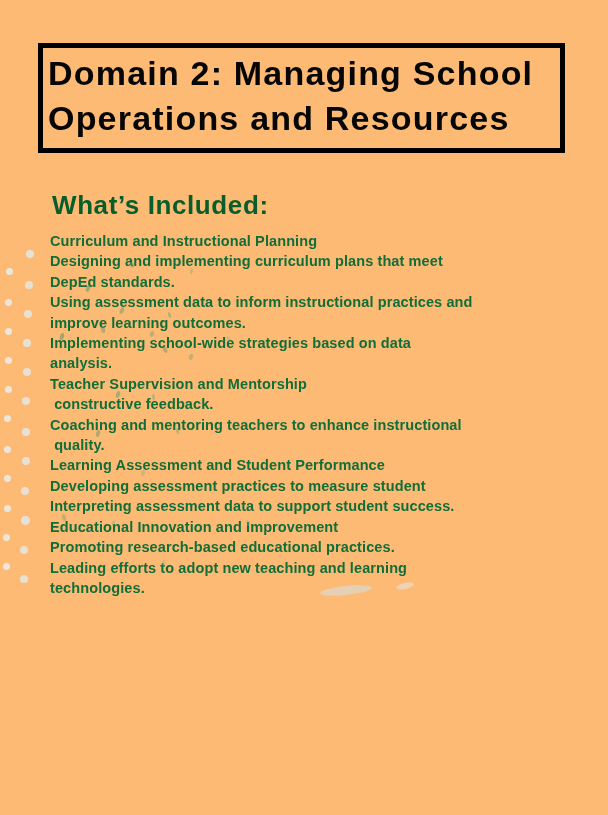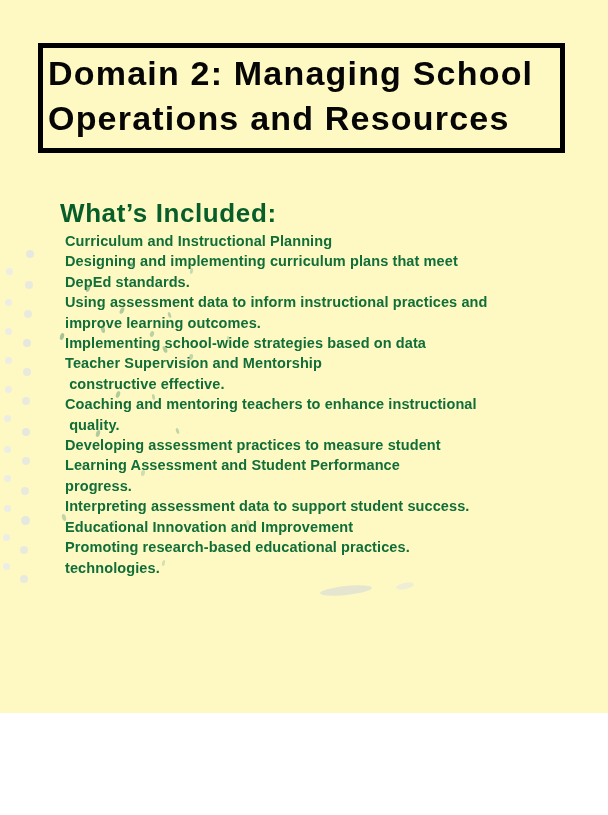--- a/index.html
+++ b/index.html
@@ -3,22 +3,22 @@
 <meta charset="utf-8">
 <style>
   html, body {
     margin: 0;
     padding: 0;
     background: #ffffff;
   }
   .page {
     position: relative;
     width: 608px;
-    height: 713px;
-    background: #fef9c3;
+    height: 815px;
+    background: #fdba74;
     overflow: hidden;
     font-family: "Liberation Sans", sans-serif;
   }
   .title-box {
     position: absolute;
     left: 38px;
     top: 43px;
     width: 527px;
     height: 110px;
     box-sizing: border-box;
@@ -30,42 +30,41 @@
     line-height: 45px;
     font-weight: 700;
     letter-spacing: 1.2px;
     color: var(--title-color, #060606);
     white-space: pre;
   }
   .included-heading {
     position: absolute;
     left: 44px;
     top: 181px;
-    margin: 16px;
+    margin: 8px;
     font-size: 26px;
     line-height: 32px;
     font-weight: 700;
     letter-spacing: 0.6px;
     color: var(--heading-green, #075e2a);
     white-space: pre;
   }
   .included-list {
     position: absolute;
     left: 50px;
     top: 231px;
     width: 510px;
   }
   .list-line {
     font-size: 14.5px;
     line-height: 20.4px;
     font-weight: 700;
     letter-spacing: 0.1px;
     color: var(--body-green, #116e39);
     white-space: pre;
-    margin-left: 15px;
   }
   .speckle {
     position: absolute;
     border-radius: 50%;
     pointer-events: none;
   }
 </style>
 </head>
 <body>
 
@@ -78,30 +77,31 @@
 
   <h2 class="included-heading">What’s Included:</h2>
 
   <div class="included-list" id="included-list">
       <div class="list-line">Curriculum and Instructional Planning</div>
       <div class="list-line">Designing and implementing curriculum plans that meet</div>
       <div class="list-line">DepEd standards.</div>
       <div class="list-line">Using assessment data to inform instructional practices and</div>
       <div class="list-line">improve learning outcomes.</div>
       <div class="list-line">Implementing school-wide strategies based on data</div>
+      <div class="list-line">analysis.</div>
       <div class="list-line">Teacher Supervision and Mentorship</div>
-      <div class="list-line"> constructive effective.</div>
+      <div class="list-line"> constructive feedback.</div>
       <div class="list-line">Coaching and mentoring teachers to enhance instructional</div>
       <div class="list-line"> quality.</div>
+      <div class="list-line">Learning Assessment and Student Performance</div>
       <div class="list-line">Developing assessment practices to measure student</div>
-      <div class="list-line">Learning Assessment and Student Performance</div>
-      <div class="list-line">progress.</div>
       <div class="list-line">Interpreting assessment data to support student success.</div>
       <div class="list-line">Educational Innovation and Improvement</div>
       <div class="list-line">Promoting research-based educational practices.</div>
+      <div class="list-line">Leading efforts to adopt new teaching and learning</div>
       <div class="list-line">technologies.</div>
     </div>
 
   <div id="speckles">
       <div class="speckle" style="left: 26px; top: 250px; width: 8px; height: 8px; transform: rotate(0deg); background: rgb(228, 231, 227); opacity: 0.9;"></div>
       <div class="speckle" style="left: 6px; top: 268px; width: 7px; height: 7px; transform: rotate(0deg); background: rgb(234, 236, 233); opacity: 0.9;"></div>
       <div class="speckle" style="left: 25px; top: 281px; width: 8px; height: 8px; transform: rotate(0deg); background: rgb(228, 231, 227); opacity: 0.85;"></div>
       <div class="speckle" style="left: 5px; top: 299px; width: 7px; height: 7px; transform: rotate(0deg); background: rgb(234, 236, 233); opacity: 0.9;"></div>
       <div class="speckle" style="left: 24px; top: 310px; width: 8px; height: 8px; transform: rotate(0deg); background: rgb(228, 231, 227); opacity: 0.85;"></div>
       <div class="speckle" style="left: 5px; top: 328px; width: 7px; height: 7px; transform: rotate(0deg); background: rgb(234, 236, 233); opacity: 0.9;"></div>

